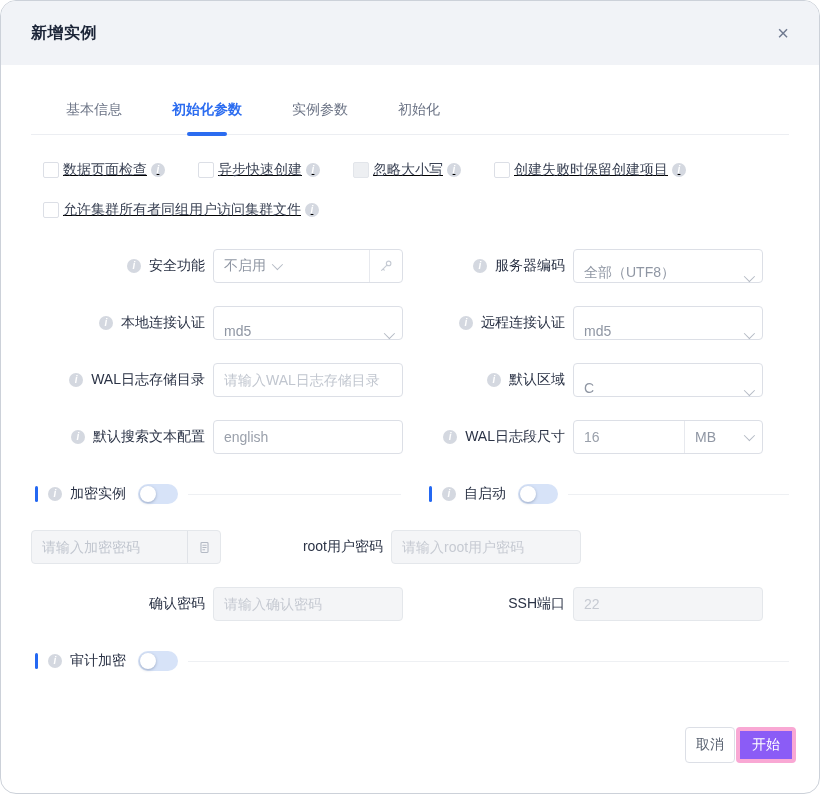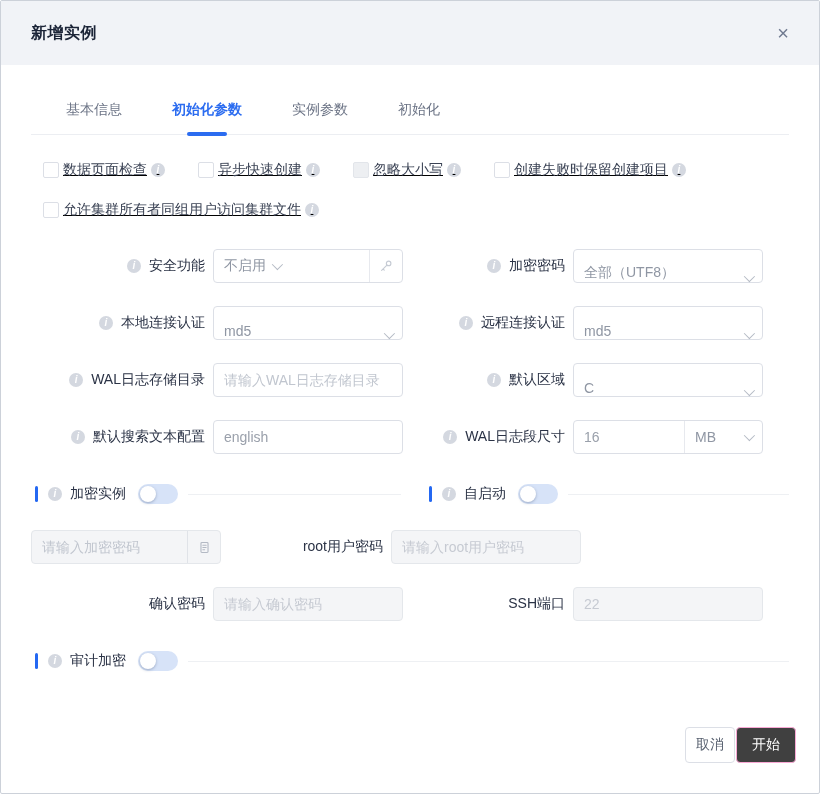--- a/index.html
+++ b/index.html
@@ -1,19 +1,19 @@
 <!DOCTYPE html>
 <html><head>
 <meta charset="utf-8">
 <style>
   * { margin:0; padding:0; box-sizing:border-box; font-family:"Liberation Sans","DejaVu Sans",sans-serif; }
   html,body { background:#fff; width:820px; }
   .modal {
     position:relative; width:820px; height:794px; background:#fff;
-    border:1px solid #ccd1d9; border-radius:2px; overflow:hidden;
+    border:1px solid #ccd1d9; border-radius:16px; overflow:hidden;
   }
   
   .modal-header {
     height:64px; background:#f1f3f7; display:flex; align-items:center;
     padding:0 30px;
   }
   .modal-title { font-size:16px; color:#1b2437; font-weight:bold; letter-spacing:.5px; }
   .close-x { margin-left:auto; font-size:20px; color:#707a90; cursor:pointer; line-height:1; }
   
   .body { padding:0 30px; }
@@ -72,21 +72,21 @@
   .sec-label { font-size:14px; color:#2b3346; margin:0 12px 0 8px; white-space:nowrap; }
   .switch { width:40px; height:20px; border-radius:10px; background:#d7e3f8; position:relative; cursor:pointer; flex:0 0 auto; }
   .switch .knob { position:absolute; left:2px; top:2px; width:16px; height:16px; border-radius:50%; background:#fff;
                   box-shadow:0 1px 3px rgba(40,60,100,.35); }
   .sec-divider { flex:1; height:1px; background:#eef0f3; margin-left:10px; }
   .sec-gap { width:28px; flex:0 0 auto; }
   
   .footer { position:absolute; right:23px; bottom:30px; display:flex; gap:1px; }
   .btn { height:36px; border-radius:4px; font-size:14px; display:flex; align-items:center; justify-content:center; cursor:pointer; }
   .btn-cancel { width:50px; background:#fff; border:1px solid #dcdfe6; color:#565f6e; }
-  .btn-start { width:60px; background:#404040; border:1px solid #f9a8d4; color:#fff;text-align:right; }
+  .btn-start { width:60px; background:#8b5cf6; border:4px solid #f9a8d4; color:#fff;text-align:right; }
   svg { display:block; }
 </style>
 </head>
 <body>
 
 <div class="modal">
 
   <div class="modal-header">
     <div class="modal-title">新增实例</div>
     <div class="close-x">×</div>
@@ -148,21 +148,21 @@
             <div class="g-btn">
               <svg width="14" height="14" viewBox="0 0 16 16">
                 <circle cx="11" cy="5" r="2.6" fill="none" stroke="#c6cbd4" stroke-width="1.3"></circle>
                 <path d="M9.1 6.9 L3 13 M4.6 11.4 L6 12.8" fill="none" stroke="#c6cbd4" stroke-width="1.3" stroke-linecap="round"></path>
               </svg>
             </div>
           </div>
         </div>
         <div class="f-label right-col">
           <span class="info">i</span>
-          <span>加密密码</span>
+          <span>服务器编码</span>
         </div>
         <div class="control">
           <div class="selectbox">
             <span class="val">全部（UTF8）</span>
             <span class="chev"></span>
           </div>
         </div>
       </div>
 
       <div class="form-row">

